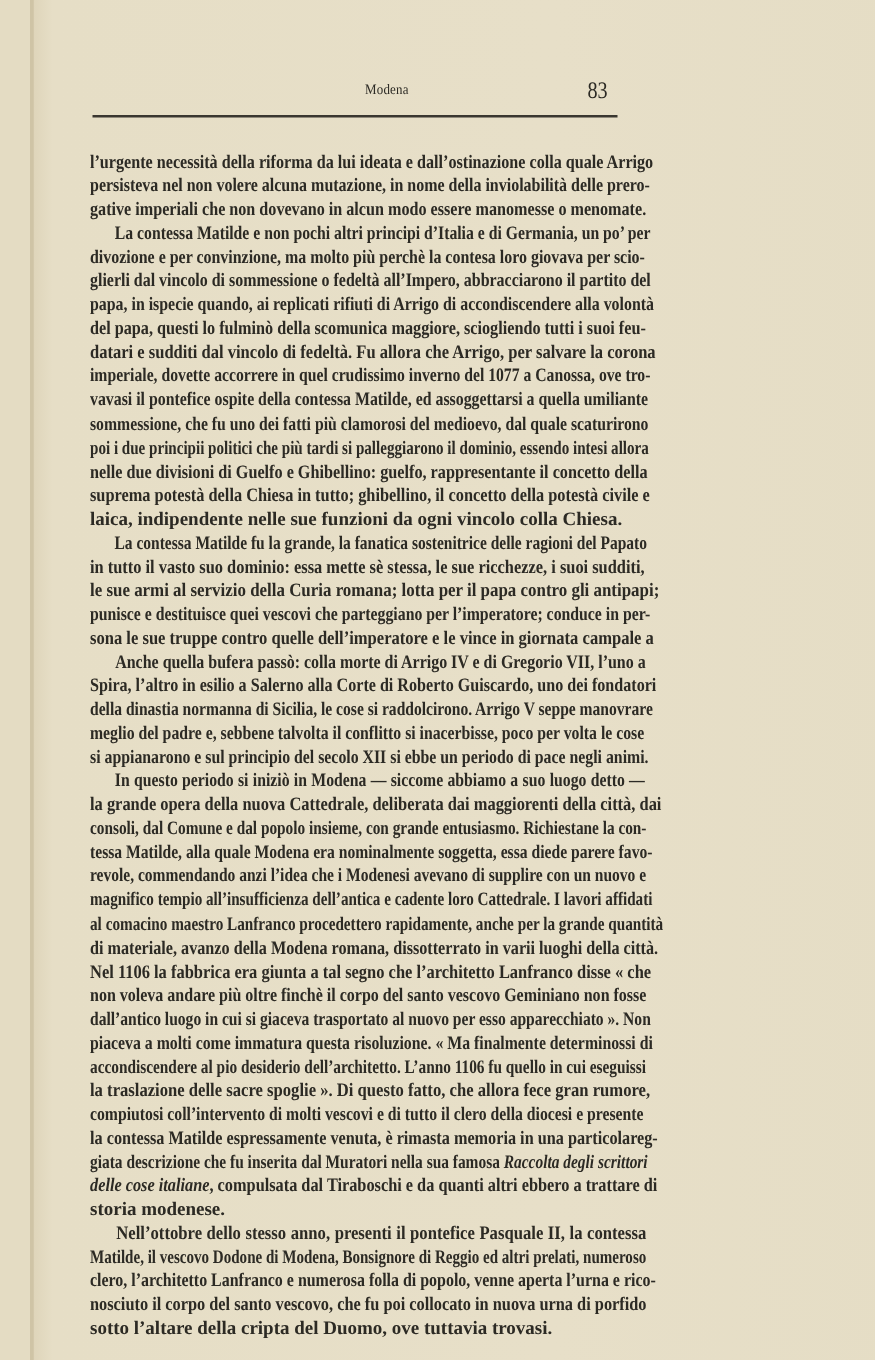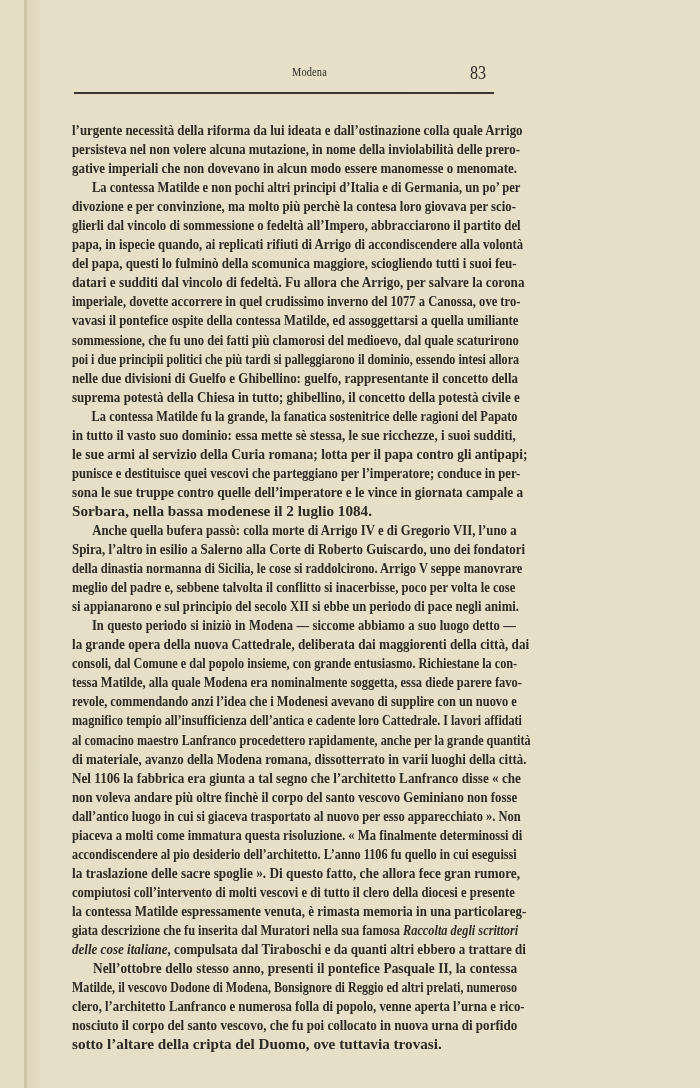--- a/index.html
+++ b/index.html
@@ -72,28 +72,28 @@
         <span class="line" style="width: 505px; display: block; transform: scaleX(0.839604);">glierli dal vincolo di sommessione o fedeltà all’Impero, abbracciarono il partito del</span>
         <span class="line" style="width: 507px; display: block; transform: scaleX(0.836292);">papa, in ispecie quando, ai replicati rifiuti di Arrigo di accondiscendere alla volontà</span>
         <span class="line" style="width: 497px; display: block; transform: scaleX(0.853119);">del papa, questi lo fulminò della scomunica maggiore, sciogliendo tutti i suoi feu-</span>
         <span class="line" style="width: 487px; display: block; transform: scaleX(0.870637);">datari e sudditi dal vincolo di fedeltà. Fu allora che Arrigo, per salvare la corona</span>
         <span class="line" style="width: 513px; display: block; transform: scaleX(0.826511);">imperiale, dovette accorrere in quel crudissimo inverno del 1077 a Canossa, ove tro-</span>
         <span class="line" style="width: 508px; display: block; transform: scaleX(0.834646);">vavasi il pontefice ospite della contessa Matilde, ed assoggettarsi a quella umiliante</span>
         <span class="line" style="width: 512px; display: block; transform: scaleX(0.828125);">sommessione, che fu uno dei fatti più clamorosi del medioevo, dal quale scaturirono</span>
         <span class="line" style="width: 534px; display: block; transform: scaleX(0.794007);">poi i due principii politici che più tardi si palleggiarono il dominio, essendo intesi allora</span>
         <span class="line" style="width: 497px; display: block; transform: scaleX(0.853119);">nelle due divisioni di Guelfo e Ghibellino: guelfo, rappresentante il concetto della</span>
         <span class="line" style="width: 493px; display: block; transform: scaleX(0.860041);">suprema potestà della Chiesa in tutto; ghibellino, il concetto della potestà civile e</span>
+        <span class="line last" style="width: 424px; display: block; box-sizing: border-box;">laica, indipendente nelle sue funzioni da ogni vincolo colla Chiesa.</span>
       </p>
       <p>
         <span class="line" style="padding-left: 24px; width: 519.4px; display: block; transform: scaleX(0.816327);">La contessa Matilde fu la grande, la fanatica sostenitrice delle ragioni del Papato</span>
         <span class="line" style="width: 491px; display: block; transform: scaleX(0.863544);">in tutto il vasto suo dominio: essa mette sè stessa, le sue ricchezze, i suoi sudditi,</span>
         <span class="line" style="width: 476px; display: block; transform: scaleX(0.890756);">le sue armi al servizio della Curia romana; lotta per il papa contro gli antipapi;</span>
         <span class="line" style="width: 510px; display: block; transform: scaleX(0.831373);">punisce e destituisce quei vescovi che parteggiano per l’imperatore; conduce in per-</span>
         <span class="line" style="width: 486px; display: block; transform: scaleX(0.872428);">sona le sue truppe contro quelle dell’imperatore e le vince in giornata campale a</span>
-        <span class="line last" style="width: 424px; display: block; box-sizing: border-box;">Sorbara, nella bassa modenese il 2 luglio 1084.</span>
       </p>
       <p>
         <span class="line" style="padding-left: 24px; width: 504.56px; display: block; transform: scaleX(0.840336);">Anche quella bufera passò: colla morte di Arrigo IV e di Gregorio VII, l’uno a</span>
         <span class="line" style="width: 500px; display: block; transform: scaleX(0.848);">Spira, l’altro in esilio a Salerno alla Corte di Roberto Guiscardo, uno dei fondatori</span>
         <span class="line" style="width: 517px; display: block; transform: scaleX(0.820116);">della dinastia normanna di Sicilia, le cose si raddolcirono. Arrigo V seppe manovrare</span>
         <span class="line" style="width: 511px; display: block; transform: scaleX(0.829746);">meglio del padre e, sebbene talvolta il conflitto si inacerbisse, poco per volta le cose</span>
         <span class="line last" style="width: 509px; display: block; transform: scaleX(0.833006);">si appianarono e sul principio del secolo XII si ebbe un periodo di pace negli animi.</span>
       </p>
       <p>
         <span class="line" style="padding-left: 24px; width: 511.98px; display: block; transform: scaleX(0.828157);">In questo periodo si iniziò in Modena — siccome abbiamo a suo luogo detto —</span>
@@ -107,20 +107,21 @@
         <span class="line" style="width: 489px; display: block; transform: scaleX(0.867076);">Nel 1106 la fabbrica era giunta a tal segno che l’architetto Lanfranco disse « che</span>
         <span class="line" style="width: 503px; display: block; transform: scaleX(0.842942);">non voleva andare più oltre finchè il corpo del santo vescovo Geminiano non fosse</span>
         <span class="line" style="width: 517px; display: block; transform: scaleX(0.820116);">dall’antico luogo in cui si giaceva trasportato al nuovo per esso apparecchiato ». Non</span>
         <span class="line" style="width: 510px; display: block; transform: scaleX(0.831373);">piaceva a molti come immatura questa risoluzione. « Ma finalmente determinossi di</span>
         <span class="line" style="width: 525px; display: block; transform: scaleX(0.807619);">accondiscendere al pio desiderio dell’architetto. L’anno 1106 fu quello in cui eseguissi</span>
         <span class="line" style="width: 484px; display: block; transform: scaleX(0.876033);">la traslazione delle sacre spoglie ». Di questo fatto, che allora fece gran rumore,</span>
         <span class="line" style="width: 512px; display: block; transform: scaleX(0.828125);">compiutosi coll’intervento di molti vescovi e di tutto il clero della diocesi e presente</span>
         <span class="line" style="width: 496px; display: block; transform: scaleX(0.854839);">la contessa Matilde espressamente venuta, è rimasta memoria in una particolareg-</span>
         <span class="line" style="width: 522px; display: block; transform: scaleX(0.812261);"><span>giata descrizione che fu inserita dal Muratori nella sua famosa </span><span class="italic">Raccolta degli scrittori</span><span></span></span>
         <span class="line" style="width: 494px; display: block; transform: scaleX(0.8583);"><span></span><span class="italic">delle cose italiane</span><span>, compulsata dal Tiraboschi e da quanti altri ebbero a trattare di</span></span>
+        <span class="line last" style="width: 424px; display: block; box-sizing: border-box;">storia modenese.</span>
       </p>
       <p>
         <span class="line" style="padding-left: 24px; width: 483.36px; display: block; transform: scaleX(0.877193);">Nell’ottobre dello stesso anno, presenti il pontefice Pasquale II, la contessa</span>
         <span class="line" style="width: 535px; display: block; transform: scaleX(0.792523);">Matilde, il vescovo Dodone di Modena, Bonsignore di Reggio ed altri prelati, numeroso</span>
         <span class="line" style="width: 505px; display: block; transform: scaleX(0.839604);">clero, l’architetto Lanfranco e numerosa folla di popolo, venne aperta l’urna e rico-</span>
         <span class="line" style="width: 493px; display: block; transform: scaleX(0.860041);">nosciuto il corpo del santo vescovo, che fu poi collocato in nuova urna di porfido</span>
         <span class="line last" style="width: 424px; display: block; box-sizing: border-box;">sotto l’altare della cripta del Duomo, ove tuttavia trovasi.</span>
       </p>
     </div>
 </div>

